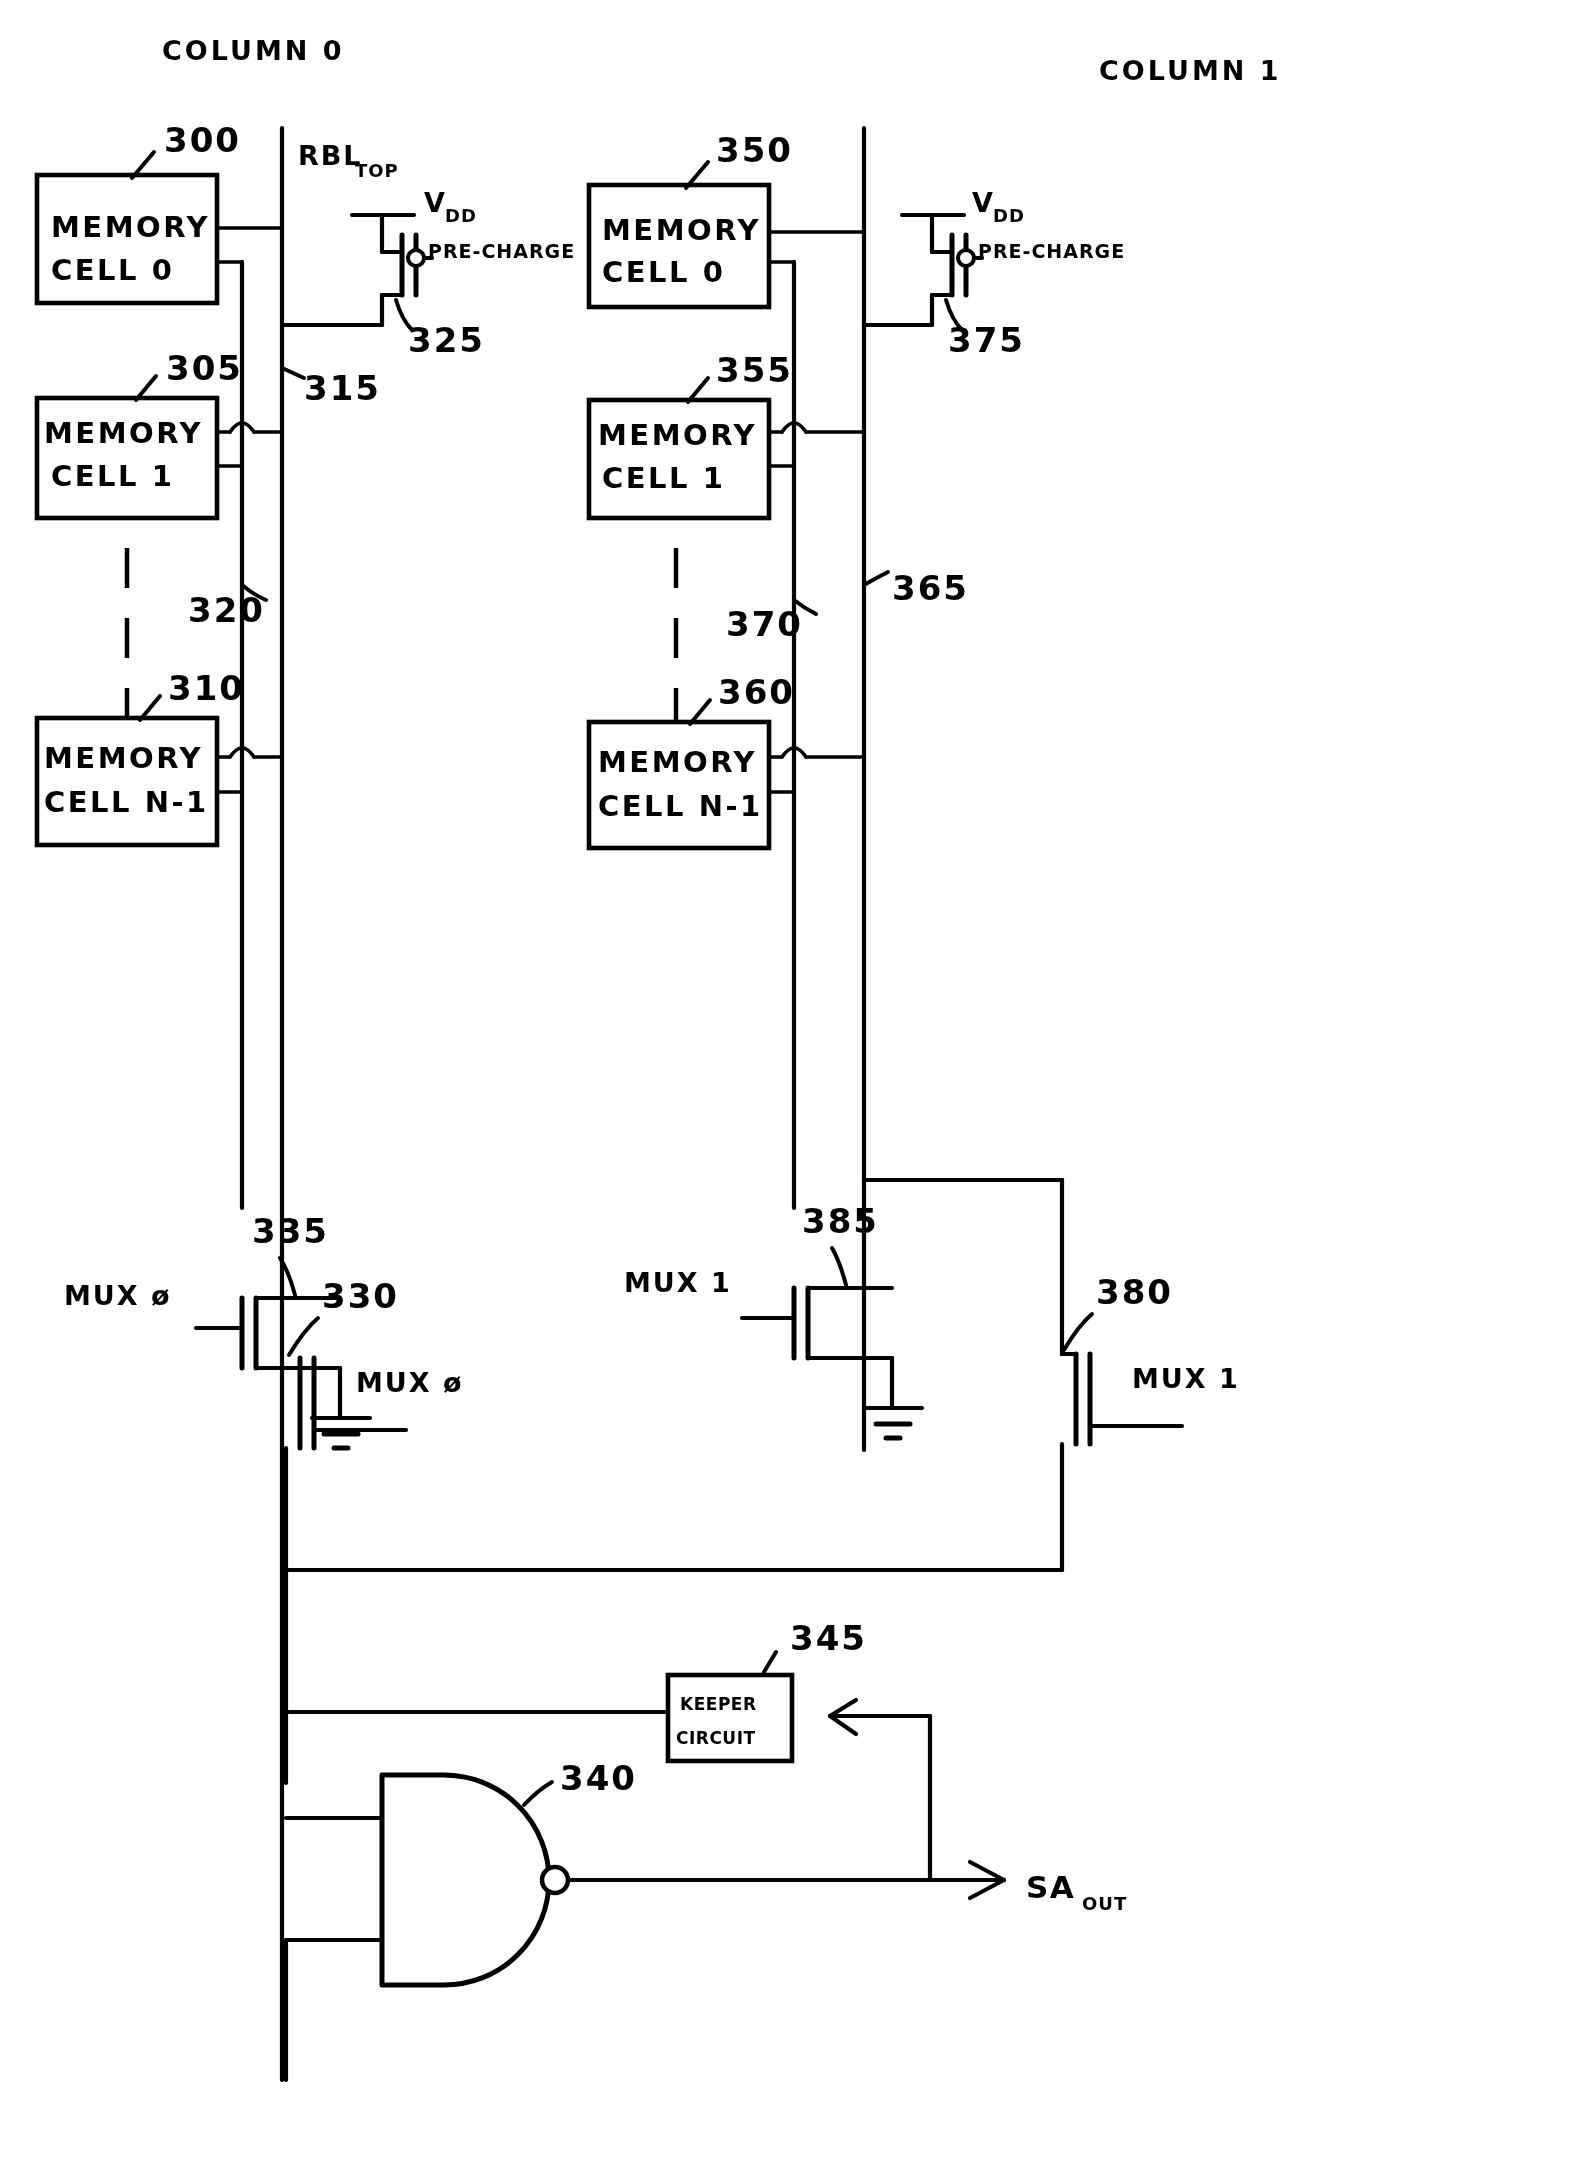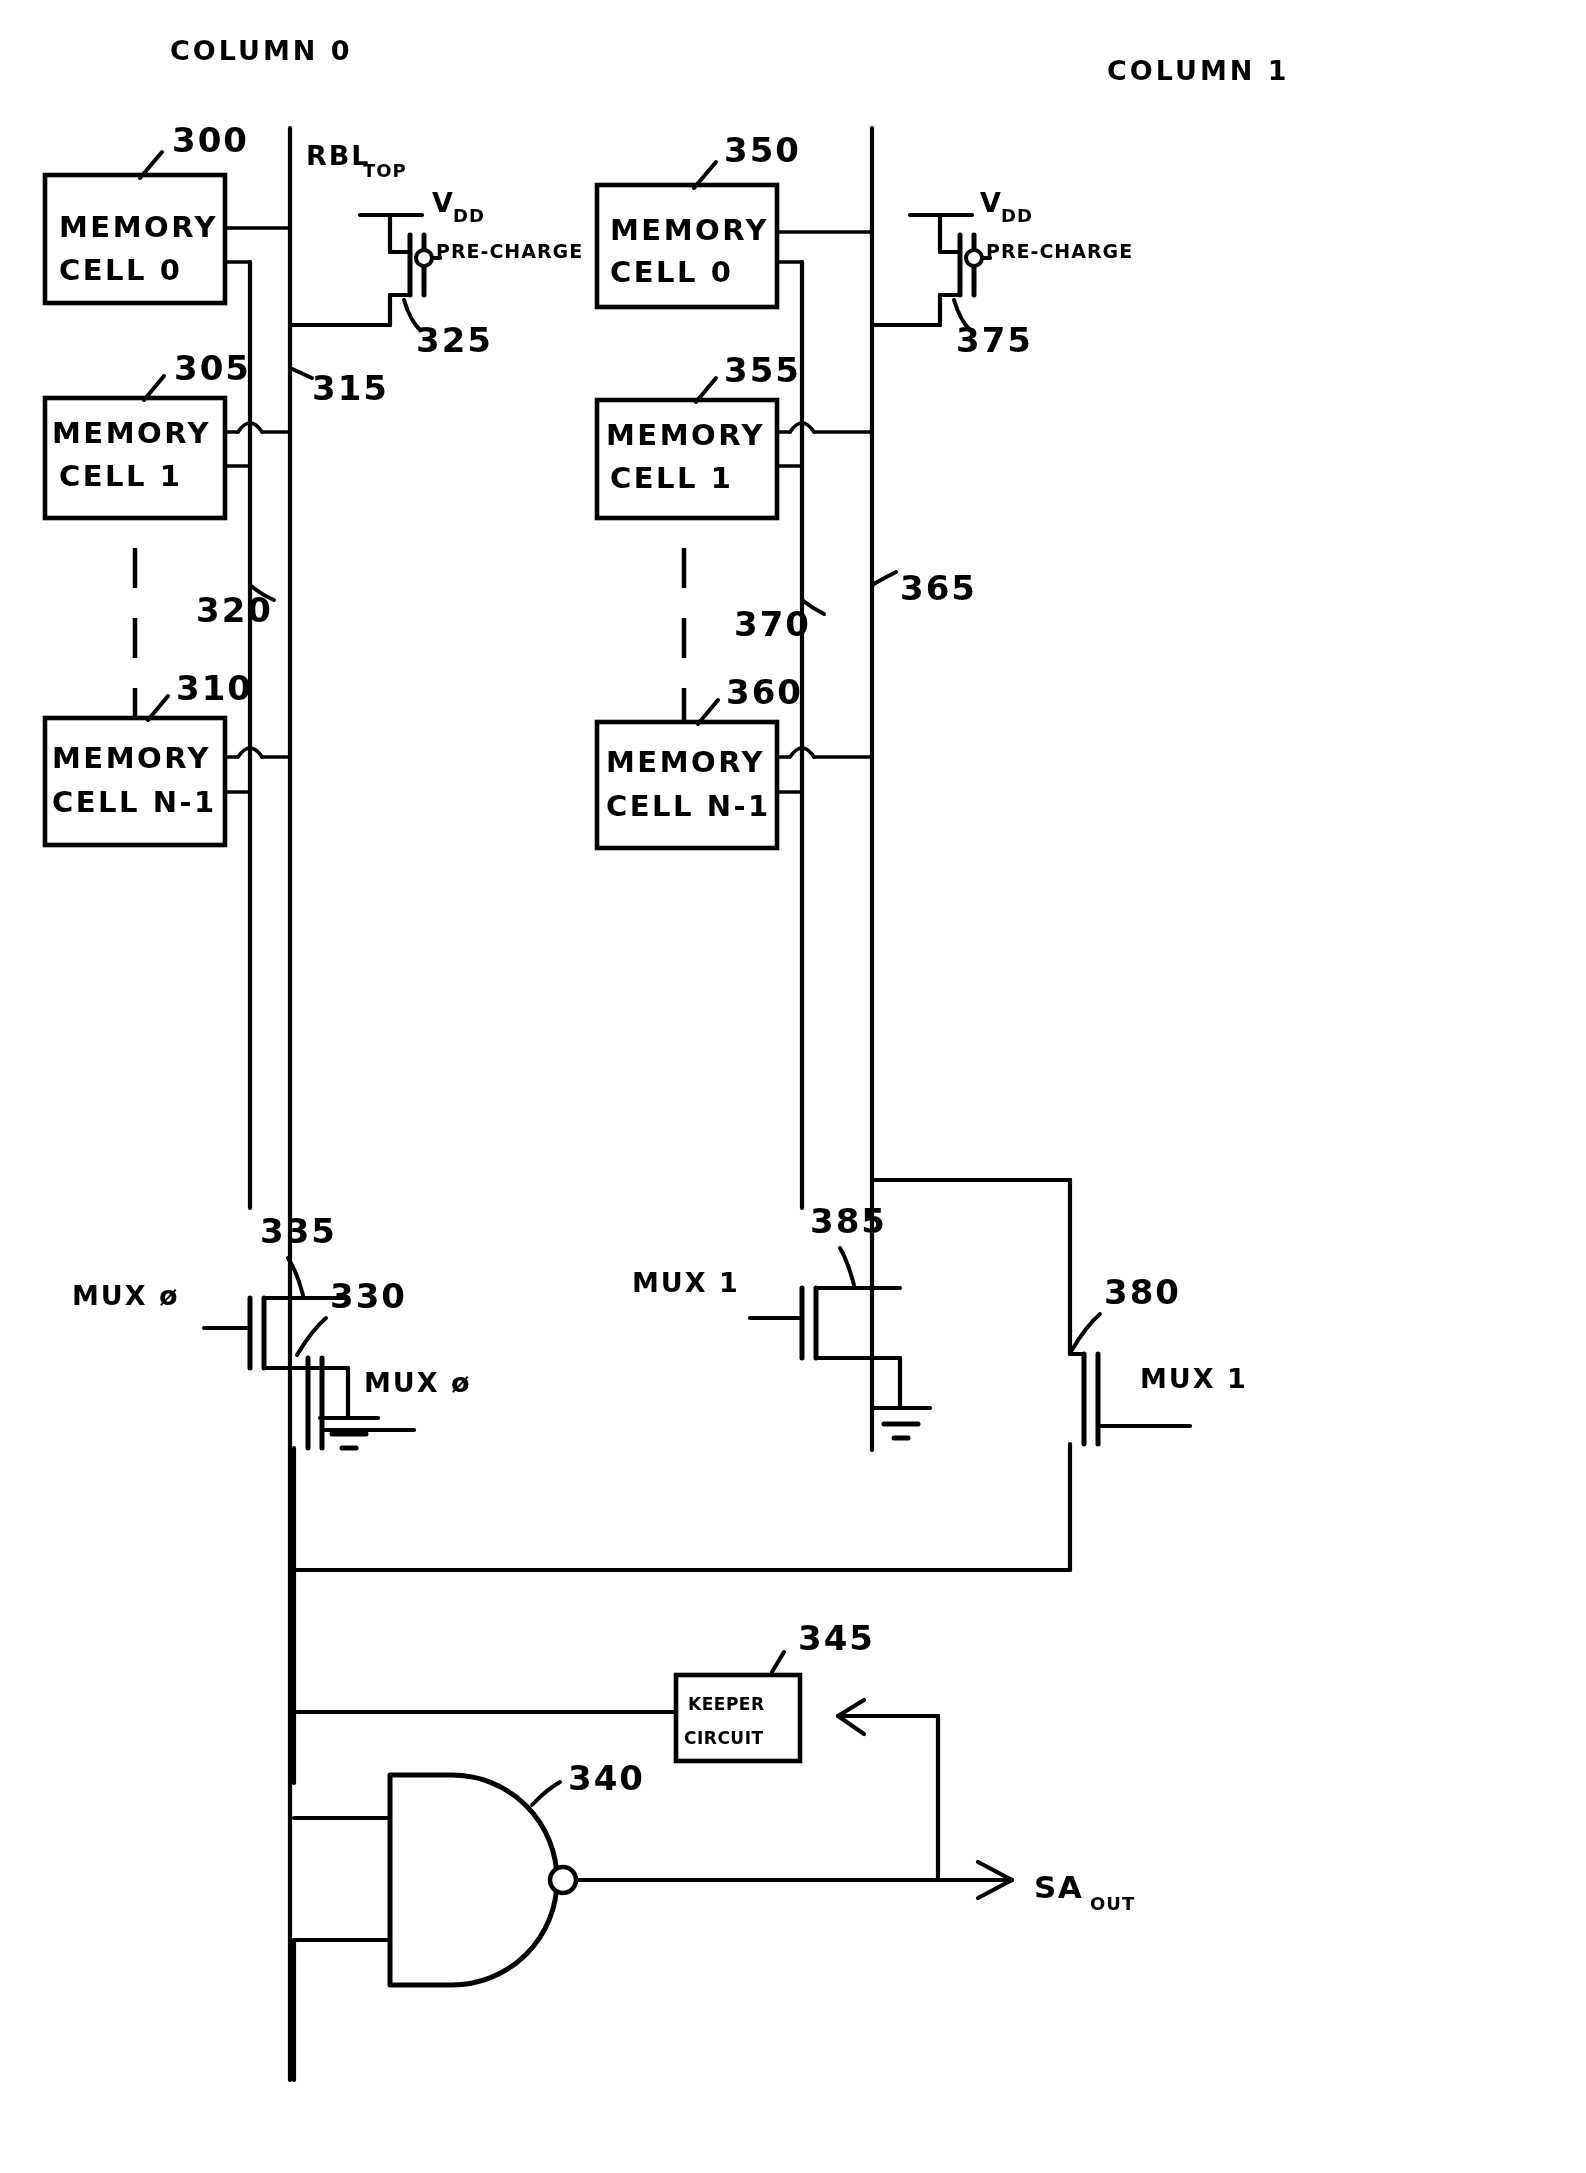--- a/index.html
+++ b/index.html
@@ -1,21 +1,21 @@
 <!DOCTYPE html>
 <html><head>
 <meta charset="utf-8">
 <title>SRAM Read Bitline Sense Amplifier Schematic</title>
 <style>
   html,body{margin:0;padding:0;background:#ffffff;}
   body{
     font-family:"DejaVu Sans", sans-serif;
     width:1586px;height:2173px;position:relative;overflow:hidden;
   }
-  #stage{position:absolute;left:12px;top:0;width:1302px;height:2173px;}
+  #stage{position:absolute;left:4px;top:0;width:1302px;height:2173px;}
   svg{position:absolute;left:0;top:0;width:1586px;height:2173px;}
   .hand{
     font-family:"DejaVu Sans", sans-serif;
     font-weight:700;
     fill:#000;
     letter-spacing:1.5px;
   }
   .lbl-head{font-size:27px;letter-spacing:3px;}
   .lbl-num{font-size:34px;letter-spacing:2px;}
   .lbl-cell{font-size:29px;letter-spacing:2.5px;}

